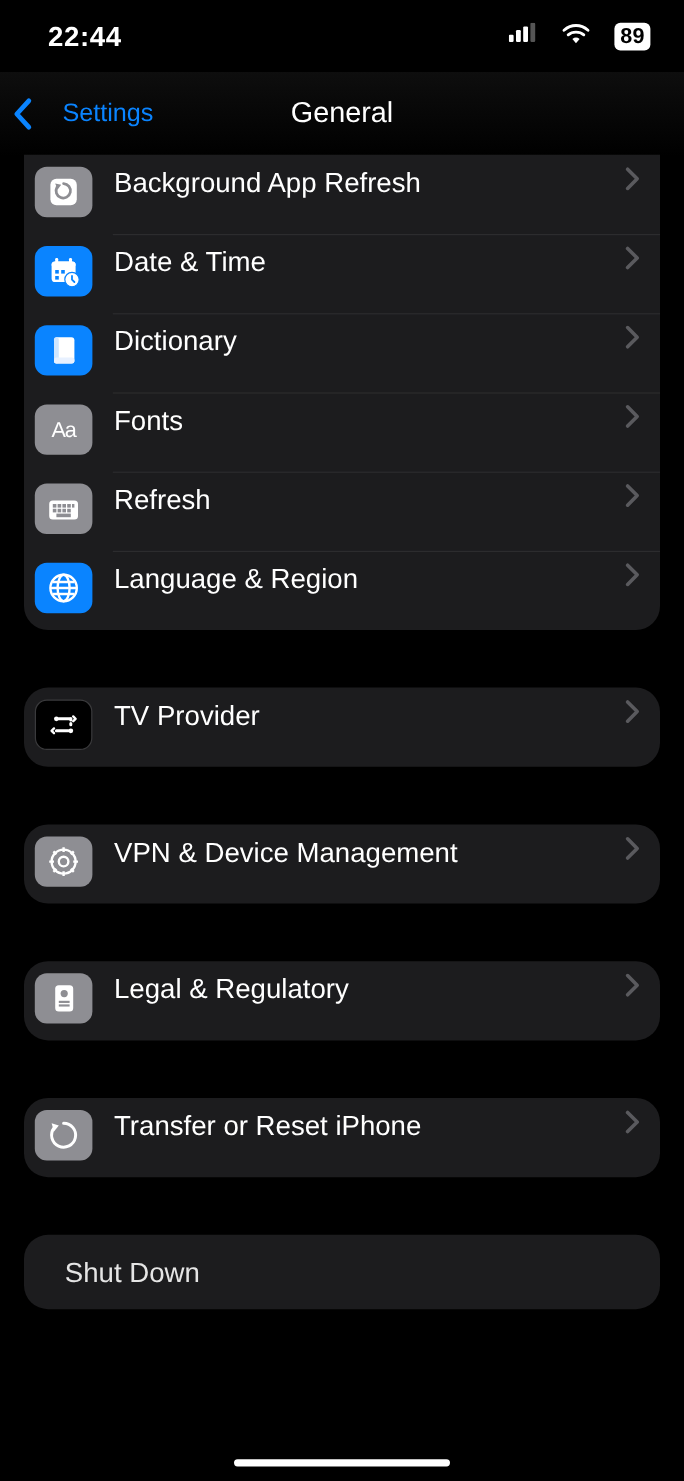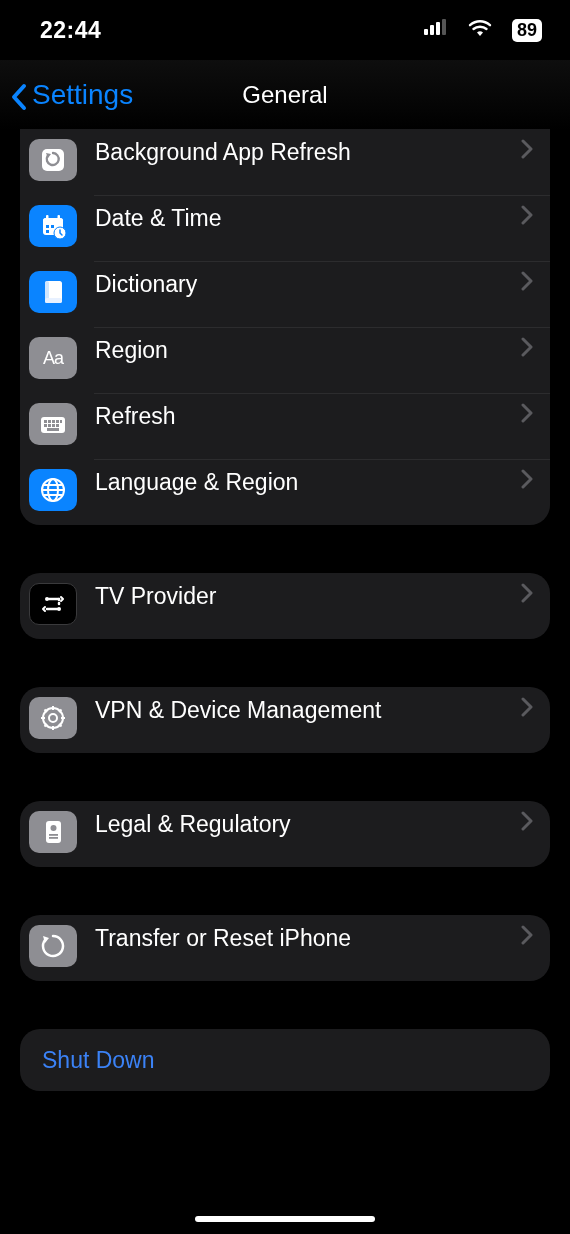--- a/index.html
+++ b/index.html
@@ -39,24 +39,25 @@
   .nav-bar {
     height: 70px;
     display: flex;
     align-items: center;
     padding: 0 10px;
     position: relative;
     background: linear-gradient(#1a1a1a88, #00000000);
   }
   .nav-back {
     display: flex;
-    align-items: flex-end;
+    align-items: center;
     color: #0a84ff;
-    font-size: 28px;
+    font-size: 21px;
     font-weight: 400;
+    gap: 20px;
   }
   .nav-back svg { margin-right: 4px; }
   .nav-title {
     position: absolute;
     left: 50%;
     transform: translateX(-50%);
     font-size: 24px;
     font-weight: 400;
     color: #fff;
   }
@@ -108,22 +109,22 @@
   }
   .chevron {
     flex-shrink: 0;
     color: #5a5a5e;
     margin-left: 8px;
   }
   .row-shutdown {
     display: flex;
     align-items: center;
     height: 62px;
-    padding: 0 22px;
-    color: #3b82f6;
+    padding: 0 34px;
+    color: #e5e5e5;
     font-size: 23px;
   }
   .group-first-partial {
     border-top-left-radius: 0;
     border-top-right-radius: 0;
     margin-top: -1px;
   }
   .home-indicator {
     position: absolute;
     bottom: 12px;
@@ -211,21 +212,21 @@
         <span class="chevron">
           <svg width="14" height="20" viewBox="0 0 14 20">
             <use href="#chevron-right"></use>
           </svg>
         </span>
       </div>
       <div class="row">
         <div class="icon-box bg-gray">
           <span class="Aa">Aa</span>
         </div>
-        <div class="row-label">Region</div>
+        <div class="row-label">Fonts</div>
         <span class="chevron">
           <svg width="14" height="20" viewBox="0 0 14 20">
             <use href="#chevron-right"></use>
           </svg>
         </span>
       </div>
       <div class="row">
         <div class="icon-box bg-gray">
           <svg width="32" height="32" viewBox="0 0 32 32">
             <use href="#keyboard-icon"></use>

